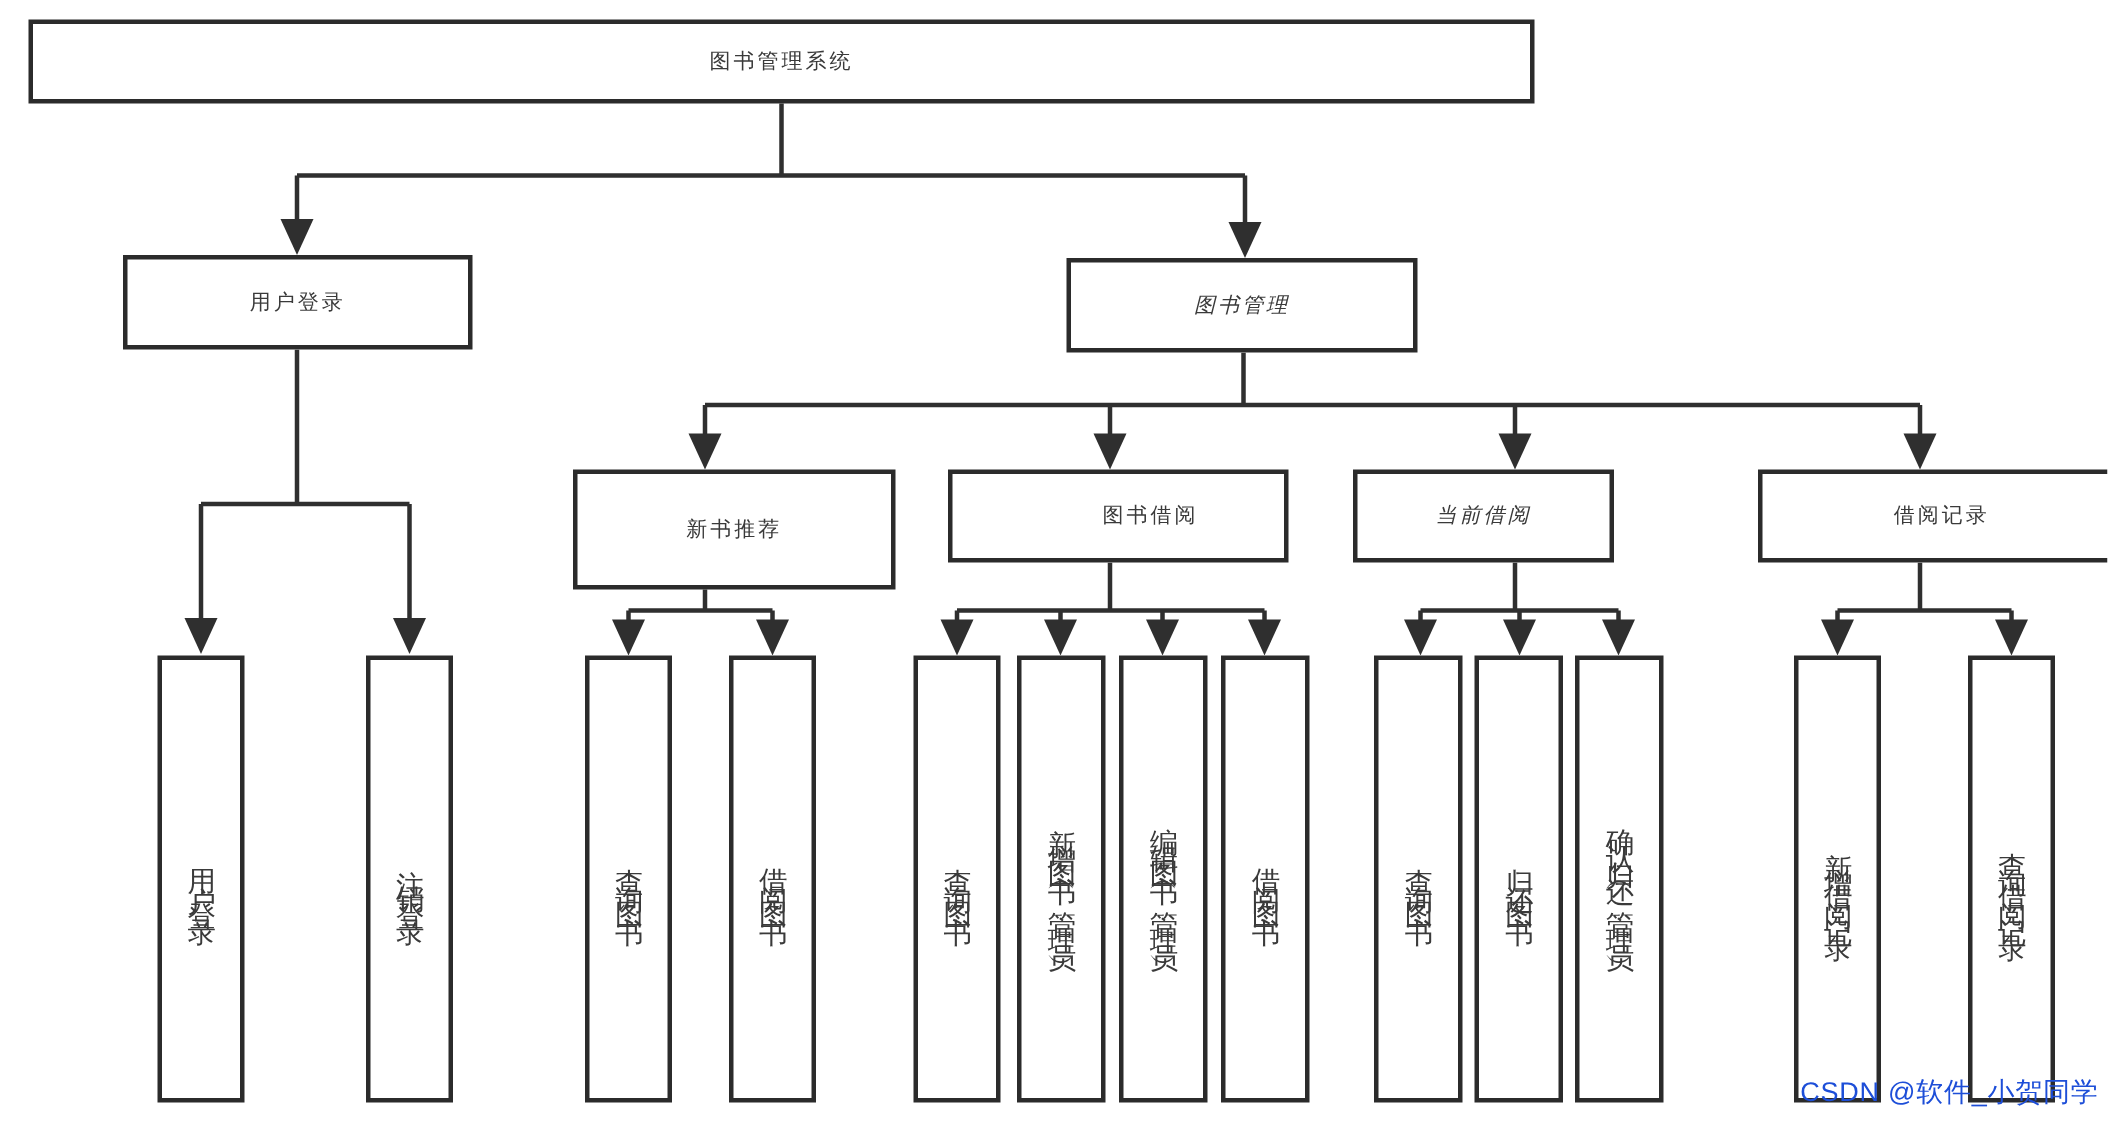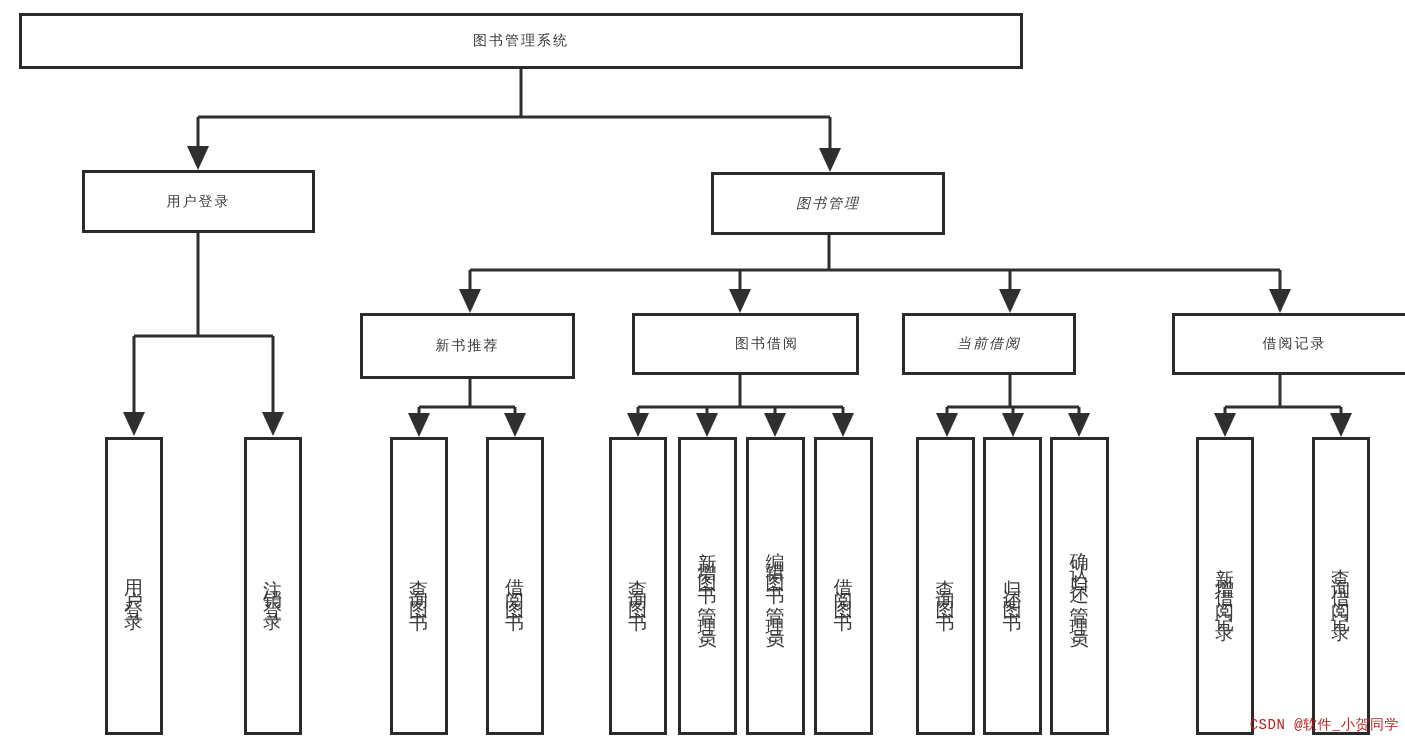--- a/index.html
+++ b/index.html
@@ -42,26 +42,25 @@
     text-orientation: upright;
     font-size: 19px;
     letter-spacing: 11px;
     line-height: 1;
     white-space: nowrap;
   }
   .watermark {
     position: absolute;
     top: 716px;
     right: 6px;
-    font-size: 14px;
-    color: #b91c1c;
+    font-size: 18px;
+    color: #1d4ed8;
     letter-spacing: 0.5px;
     z-index: 5;
     white-space: nowrap;
-    font-family: Liberation Mono, monospace;
   }
 </style>
 </head>
 <body>
 
 <div class="canvas">
 
   <svg class="connectors" viewBox="0 0 1405 747" xmlns="http://www.w3.org/2000/svg">
     <g stroke="#2f2f2f" stroke-width="3" fill="none">
 
@@ -106,21 +105,21 @@
     <span class="label">图书管理系统</span>
   </div>
 
   <div class="box hbox" style="left:82px; top:170px; width:233px; height:63px;">
     <span class="label">用户登录</span>
   </div>
   <div class="box hbox" style="left:711px; top:172px; width:234px; height:63px;font-style:italic;">
     <span class="label">图书管理</span>
   </div>
 
-  <div class="box hbox" style="left:360px; top:313px; width:215px; height:66px;">
+  <div class="box hbox" style="left:382px; top:313px; width:215px; height:80px;">
     <span class="label">新书推荐</span>
   </div>
   <div class="box hbox" style="left:632px; top:313px; width:227px; height:62px;padding-left:43px;">
     <span class="label">图书借阅</span>
   </div>
   <div class="box hbox" style="left:902px; top:313px; width:174px; height:62px;font-style:italic;">
     <span class="label">当前借阅</span>
   </div>
   <div class="box hbox" style="left:1172px; top:313px; width:245px; height:62px;">
     <span class="label">借阅记录</span>

